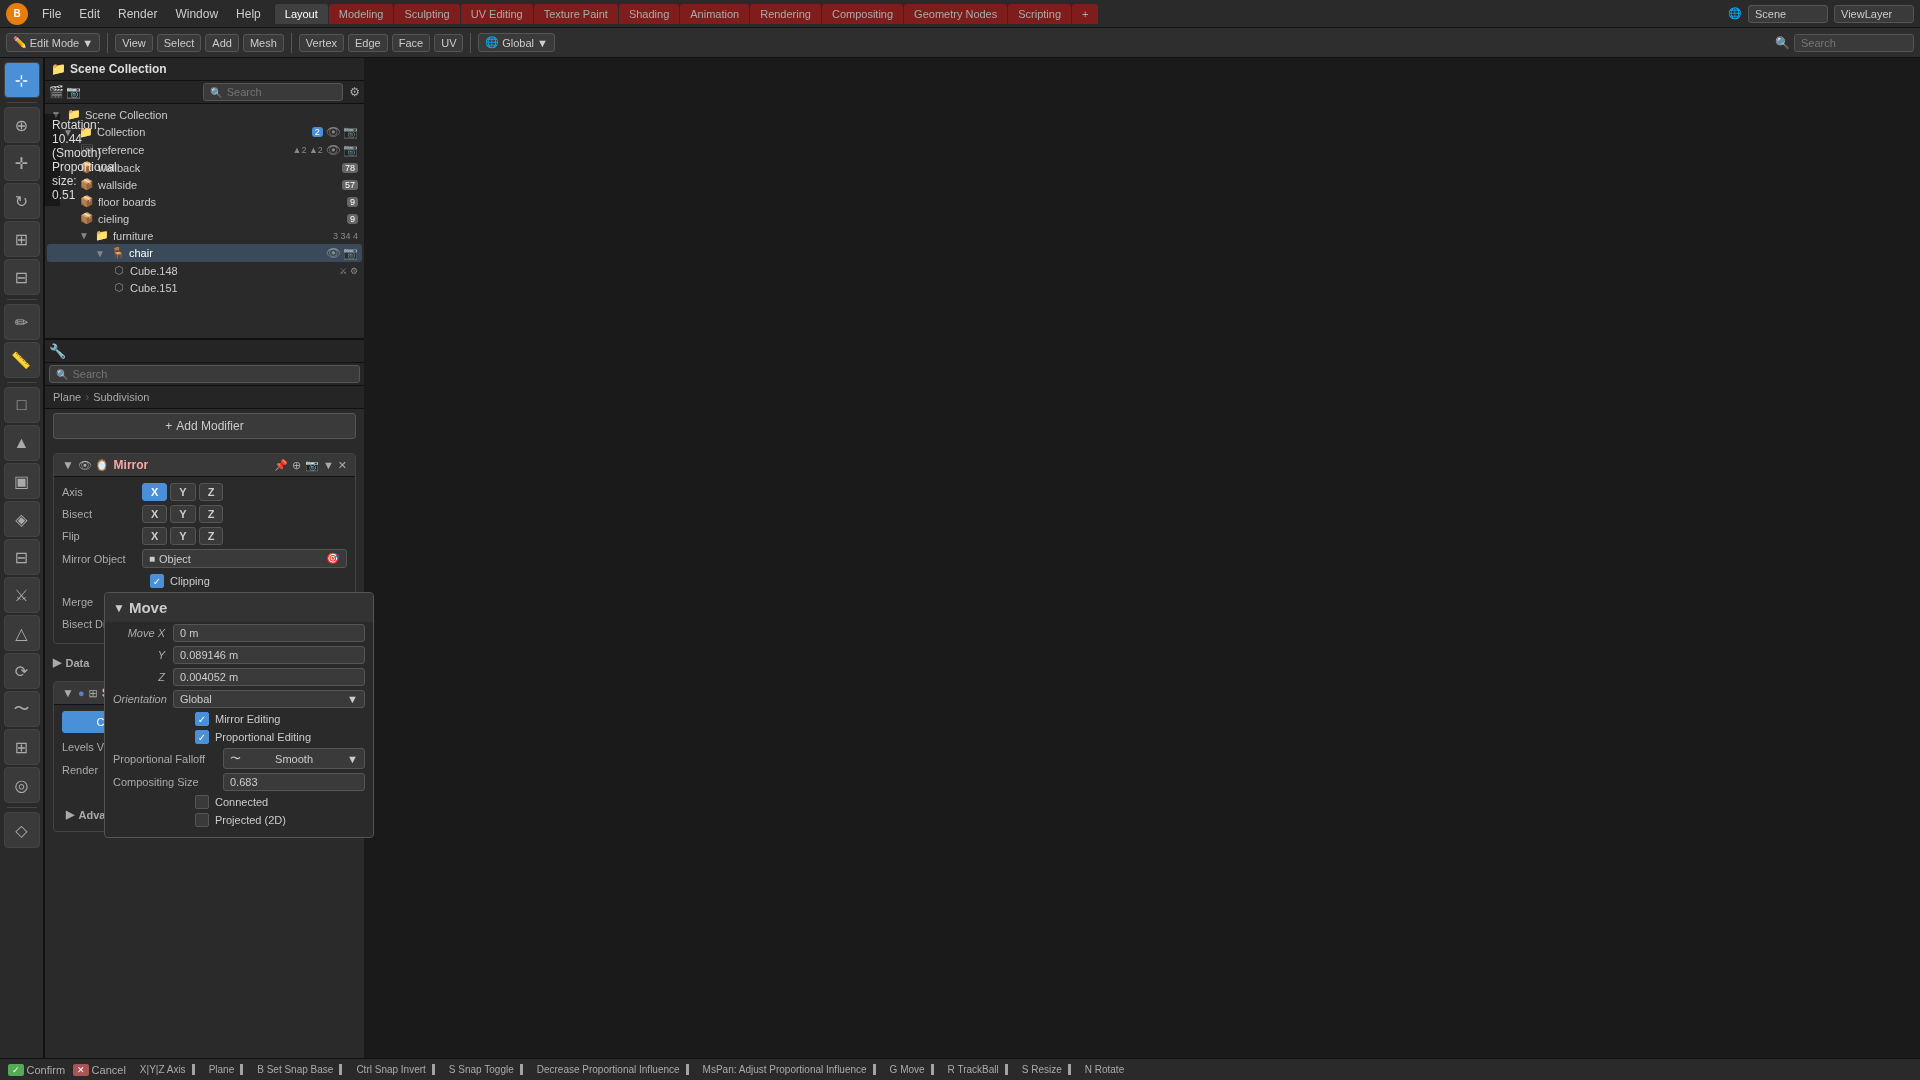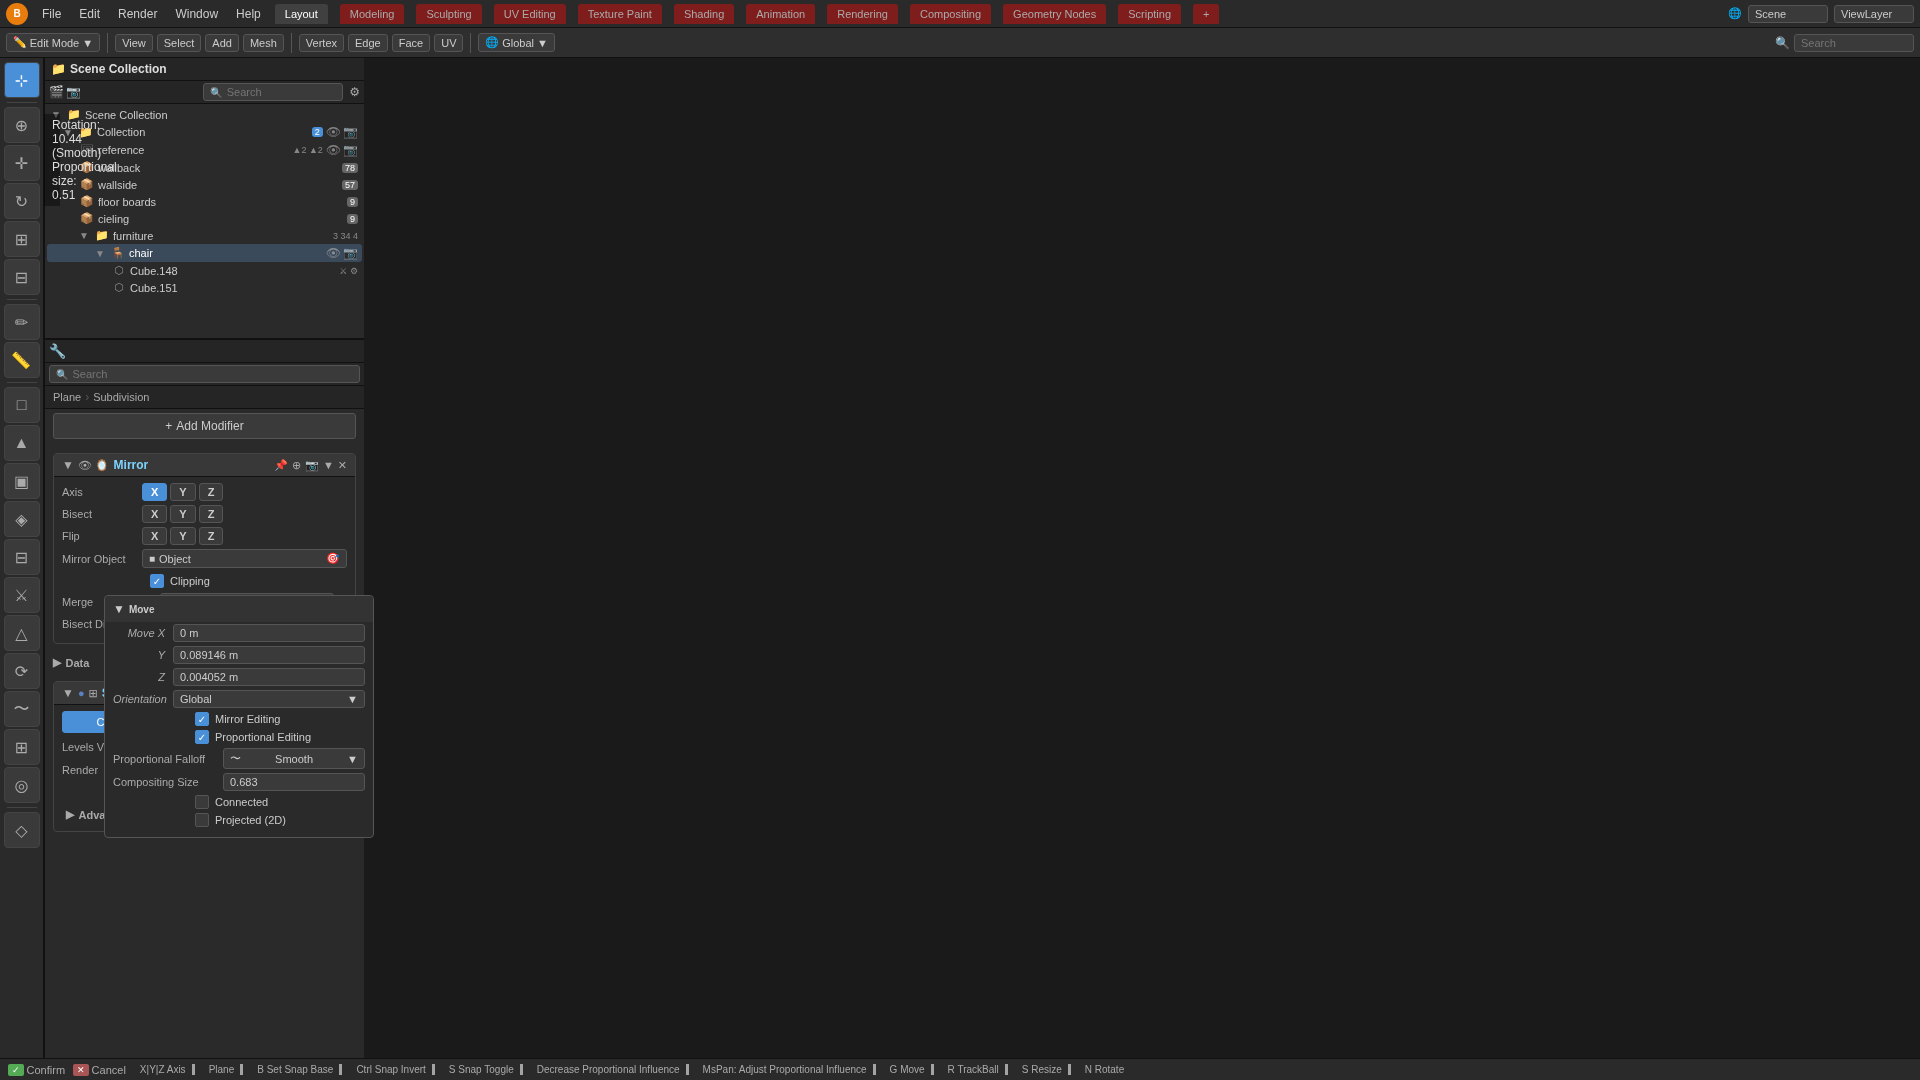--- a/index.html
+++ b/index.html
@@ -2,21 +2,21 @@
 <html><head>
   <meta charset="utf-8">
   <style>
     * { box-sizing: border-box; margin: 0; padding: 0; }
     body { background: #1a1a1a; color: #ccc; font-family: 'Segoe UI', Arial, sans-serif; font-size: 12px; overflow: hidden; width: 1920px; height: 1080px; }
 
     
     #top-menu { display: flex; align-items: center; background: #2a2a2a; height: 28px; border-bottom: 1px solid #111; padding: 0 6px; gap: 2px; }
     .menu-logo { width: 22px; height: 22px; background: #e87d0d; border-radius: 50%; display: flex; align-items: center; justify-content: center; color: white; font-weight: bold; font-size: 10px; margin-right: 4px; }
     .menu-item { padding: 2px 8px; border-radius: 3px; cursor: pointer; color: #ccc; }
-    .workspace-tabs { display: flex; gap: 12px; margin-left: 4px; }
+    .workspace-tabs { display: flex; gap: 1px; margin-left: 4px; }
     .workspace-tab { padding: 4px 10px; background: #7f1d1d; color: #aaa; cursor: pointer; border-radius: 3px 3px 0 0; font-size: 11px; }
     .workspace-tab.active { background: #404040; color: #fff; }
     .spacer { flex: 1; }
     .top-right { display: flex; align-items: center; gap: 6px; }
     .scene-input { background: #3a3a3a; border: 1px solid #555; padding: 2px 6px; border-radius: 3px; color: #ccc; font-size: 11px; width: 80px; }
 
     
     #second-toolbar { display: flex; align-items: center; background: #2e2e2e; height: 30px; border-bottom: 1px solid #111; padding: 0 6px; gap: 4px; }
     .toolbar-btn { background: #3a3a3a; border: 1px solid #555; border-radius: 3px; padding: 2px 6px; color: #ccc; cursor: pointer; font-size: 11px; display: flex; align-items: center; gap: 3px; }
     .toolbar-separator { width: 1px; background: #555; height: 20px; margin: 0 3px; }
@@ -57,40 +57,40 @@
     .tree-label { flex: 1; color: #ccc; font-size: 11px; }
     .tree-badge { background: #4a90d9; color: white; border-radius: 3px; padding: 0 3px; font-size: 9px; }
     .tree-actions { display: flex; gap: 2px; opacity: 0.7; }
 
     
     #props-panel { width: 320px; background: #2a2a2a; border-left: 1px solid #111; display: flex; flex-direction: column; overflow: hidden; }
     .props-header { display: flex; align-items: center; padding: 4px 8px; background: #252525; border-bottom: 1px solid #111; gap: 4px; }
     .breadcrumb-item { color: #aaa; font-size: 11px; }
     .breadcrumb-sep { color: #555; }
     .modifier-header { display: flex; align-items: center; padding: 4px 8px; background: #303030; border-bottom: 1px solid #111; gap: 4px; }
-    .modifier-name { color: #7dd3fc; font-size: 12px; font-weight: bold; flex: 1; }
+    .modifier-name { color: #fca5a5; font-size: 12px; font-weight: bold; flex: 1; }
     .modifier-icons { display: flex; gap: 4px; color: #aaa; font-size: 11px; }
     .modifier-body { padding: 6px 8px; }
     .prop-row { display: flex; align-items: center; margin-bottom: 4px; }
     .prop-label { width: 80px; color: #aaa; font-size: 11px; }
     .prop-axis-btns { display: flex; gap: 3px; }
     .prop-axis-btn { padding: 2px 8px; border-radius: 3px; font-size: 11px; font-weight: bold; cursor: pointer; border: 1px solid #555; background: #3a3a3a; color: #ccc; }
     .prop-axis-btn.active { background: #4a90d9; color: white; border-color: #4a90d9; }
     .prop-value { flex: 1; background: #3a3a3a; border: 1px solid #555; border-radius: 3px; padding: 2px 6px; color: #ccc; font-size: 11px; }
     .add-modifier-btn { width: 100%; background: #3a3a3a; border: 1px solid #555; border-radius: 3px; padding: 5px; text-align: center; color: #ccc; font-size: 12px; cursor: pointer; margin-bottom: 6px; display: flex; align-items: center; justify-content: center; gap: 4px; }
     .section-title { color: #aaa; font-size: 11px; font-weight: bold; padding: 4px 0; cursor: pointer; display: flex; align-items: center; gap: 4px; }
     .catmull-row { display: flex; gap: 2px; margin-bottom: 4px; }
     .catmull-btn { flex: 1; padding: 4px; text-align: center; border-radius: 3px; cursor: pointer; font-size: 11px; border: 1px solid #555; }
     .catmull-btn.active { background: #4a90d9; color: white; border-color: #4a90d9; }
     .catmull-btn.inactive { background: #3a3a3a; color: #ccc; }
 
     
     #move-panel { position: absolute; bottom: 220px; left: 60px; background: #2a2a2a; border: 1px solid #555; border-radius: 4px; width: 270px; z-index: 100; padding-bottom: 8px; }
     .move-panel-header { display: flex; align-items: center; padding: 6px 8px; background: #333; border-radius: 4px 4px 0 0; gap: 4px; cursor: pointer; }
-    .move-panel-title { color: #ccc; font-size: 10px; font-weight: bold; }
+    .move-panel-title { color: #ccc; font-size: 15px; font-weight: bold; }
     .move-field-row { display: flex; align-items: center; padding: 2px 8px; }
     .move-field-label { width: 60px; color: #aaa; font-size: 11px; text-align: right; padding-right: 8px; font-style: italic; }
     .move-field-value { flex: 1; background: #3a3a3a; border: 1px solid #555; border-radius: 3px; padding: 2px 6px; color: #ccc; font-size: 11px; }
     .move-dropdown { flex: 1; background: #3a3a3a; border: 1px solid #555; border-radius: 3px; padding: 2px 6px; color: #ccc; font-size: 11px; display: flex; align-items: center; justify-content: space-between; cursor: pointer; }
     .move-checkbox-row { display: flex; align-items: center; gap: 6px; padding: 2px 8px; }
     .move-select-row { display: flex; align-items: center; padding: 2px 8px; }
     .move-select-label { width: 110px; color: #aaa; font-size: 11px; }
 
     
     .falloff-btn { flex: 1; background: #3a3a3a; border: 1px solid #555; border-radius: 3px; padding: 2px 6px; color: #ccc; font-size: 11px; display: flex; align-items: center; justify-content: space-between; cursor: pointer; gap: 4px; }

